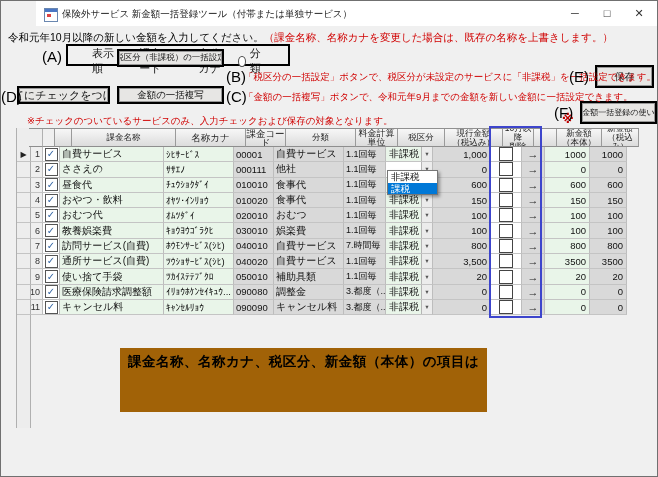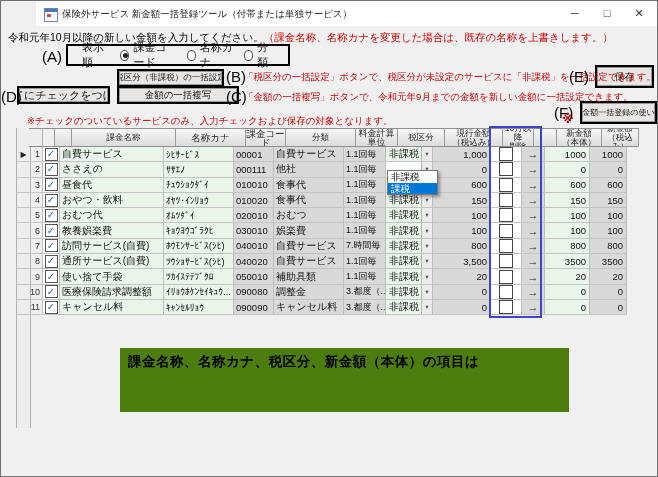--- a/index.html
+++ b/index.html
@@ -18,21 +18,21 @@
   
   .letter{font-size:15px;color:#000;white-space:nowrap;z-index:12;}
   .ann-rect{border:2px solid #000;box-sizing:border-box;z-index:11;background:#f0f0f0;}
   .win-btn{width:100%;height:100%;box-sizing:border-box;background:#e7e6e4;border:1px solid #989898;
            display:flex;align-items:center;justify-content:center;white-space:nowrap;overflow:hidden;color:#111;cursor:default;}
   
   .intro{font-size:10.5px;white-space:nowrap;}
   .red{color:#d00000;}
   .hint{font-size:9.5px;color:#d00000;white-space:nowrap;z-index:12;}
   
-  .sort-box{display:flex;align-items:center;gap:10px;padding:0 14px;}
+  .sort-box{display:flex;align-items:flex-start;gap:10px;padding:0 24px;}
   .sort-label{font-size:11px;color:#111;margin-right:2px;}
   .radio-item{display:flex;align-items:center;gap:4px;font-size:11px;color:#111;}
   .radio{width:11px;height:11px;border:1px solid #4c4c4c;border-radius:50%;background:#fff;box-sizing:border-box;position:relative;}
   .radio.on:after{content:"";position:absolute;left:2px;top:2px;width:5px;height:5px;border-radius:50%;background:#222;}
   
   .grid{left:16px;top:128px;width:631px;height:300px;background:#f0f0f0;border-left:1px solid #b0b0b0;box-sizing:border-box;z-index:1;}
   .sel-strip{position:absolute;left:0;top:0;bottom:0;width:14px;background:#ededed;border-right:1px solid #b0b0b0;box-sizing:border-box;}
   .grid-header{position:absolute;left:12px;top:0;display:flex;height:19px;border-top:1px solid #909090;box-sizing:border-box;}
   .hcell{background:linear-gradient(#f7f7f7,#dcdcdc);border-right:1px solid #9a9a9a;border-bottom:1px solid #8e8e8e;
          box-sizing:border-box;font-size:8.5px;line-height:9px;color:#222;display:flex;align-items:center;justify-content:center;
@@ -64,21 +64,21 @@
   .tax-text{flex:1;padding-left:3px;}
   .combo-btn{width:10px;height:100%;background:#ececec;border-left:1px solid #b5b5b5;font-size:5.5px;color:#555;
              display:flex;align-items:center;justify-content:center;}
   .c-tax.editing{background:#fff !important;}
   
   .blue-box{left:489px;top:126px;width:53px;height:192px;border:2px solid #3d45cc;box-sizing:border-box;z-index:5;pointer-events:none;}
   .col-mark{left:562px;top:112px;font-size:12px;font-weight:bold;color:#c00000;z-index:6;}
   .dropdown{left:387px;top:170px;width:49px;background:#fff;border:1px solid #767676;box-shadow:2px 2px 3px rgba(0,0,0,.35);z-index:8;}
   .dd-item{height:11.5px;font-size:9.5px;line-height:11.5px;padding-left:3px;color:#111;white-space:nowrap;overflow:hidden;}
   .dd-item.selected{background:#0078d7;color:#fff;}
-  .note-box{left:120px;top:348px;width:449px;height:64px;background:#4d7c0f;z-index:7;padding:5px 0 0 8px;box-sizing:border-box;}
+  .note-box{left:120px;top:348px;width:367px;height:64px;background:#a16207;z-index:7;padding:5px 0 0 8px;box-sizing:border-box;}
   .note-line{font-size:13.5px;font-weight:bold;color:#000;line-height:18px;letter-spacing:0.5px;white-space:nowrap;}
 </style>
 </head>
 <body>
 
 <div class="window-frame"></div>
 <div class="titlebar">
   <span class="app-icon"></span>
   <span class="title-text">保険外サービス 新金額一括登録ツール（付帯または単独サービス）</span>
   <span class="cap-btn" style="right:66px;">─</span>
@@ -100,32 +100,32 @@
   <span class="radio-item">
       <span class="radio"></span>
       <span>名称カナ</span>
     </span>
   <span class="radio-item">
       <span class="radio"></span>
       <span>分類</span>
     </span>
 </div>
 
-<div class="abs ann-rect" style="left:117px;top:49px;width:107px;height:18px;margin-top:20px;">
+<div class="abs ann-rect" style="left:117px;top:49px;width:107px;height:18px;">
   <div class="win-btn" style="font-size:8.5px;">税区分（非課税）の一括設定</div>
 </div>
 <div class="abs letter" style="left:226px;top:68px;">(B)</div>
 <div class="abs hint" style="left:244px;top:71px;">「税区分の一括設定」ボタンで、税区分が未設定のサービスに「非課税」を一括設定できます。</div>
 
 <div class="abs letter" style="left:1px;top:88px;">(D)</div>
 <div class="abs ann-rect" style="left:17px;top:86px;width:93px;height:18px;">
   <div class="win-btn" style="font-size:11px;">全てにチェックをつける</div>
 </div>
 
-<div class="abs ann-rect" style="left:117px;top:86px;width:122px;height:18px;">
+<div class="abs ann-rect" style="left:117px;top:86px;width:107px;height:18px;">
   <div class="win-btn" style="font-size:9.5px;">金額の一括複写</div>
 </div>
 <div class="abs letter" style="left:226px;top:88px;">(C)</div>
 <div class="abs hint" style="left:244px;top:91px;">「金額の一括複写」ボタンで、令和元年9月までの金額を新しい金額に一括設定できます。</div>
 
 <div class="abs letter" style="left:569px;top:68px;">(E)</div>
 <div class="abs ann-rect" style="left:595px;top:65px;width:59px;height:23px;">
   <div class="win-btn" style="font-size:10px;">保存</div>
 </div>
 

